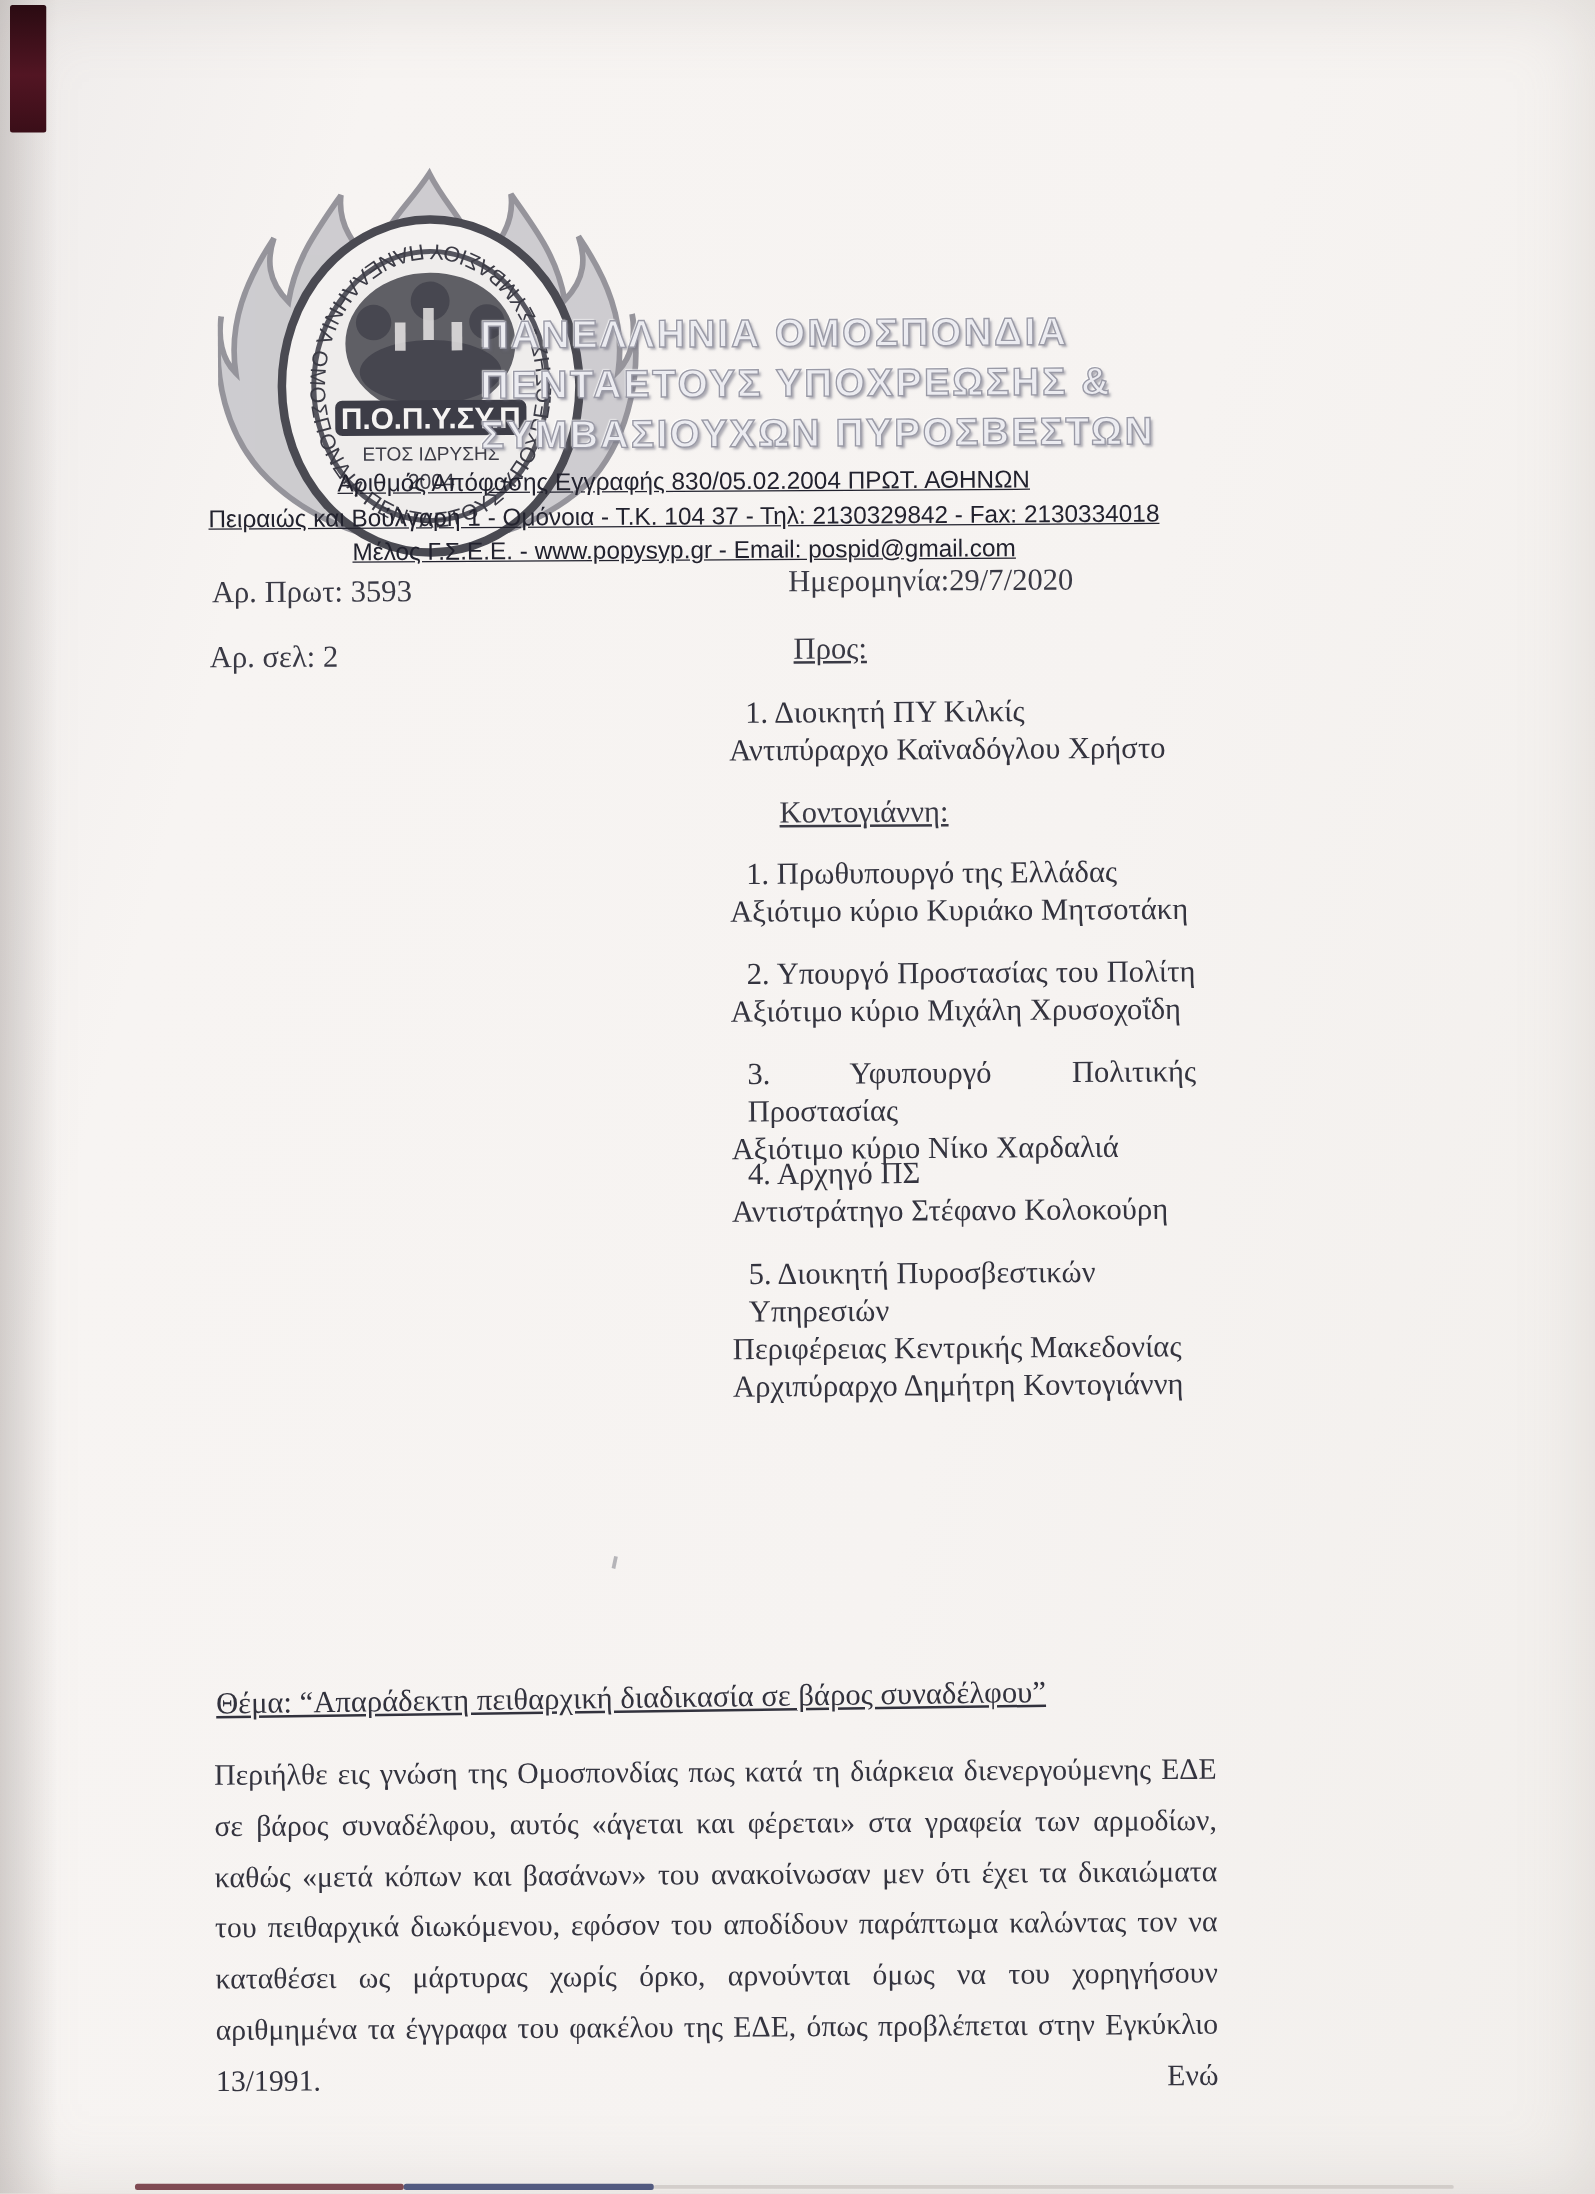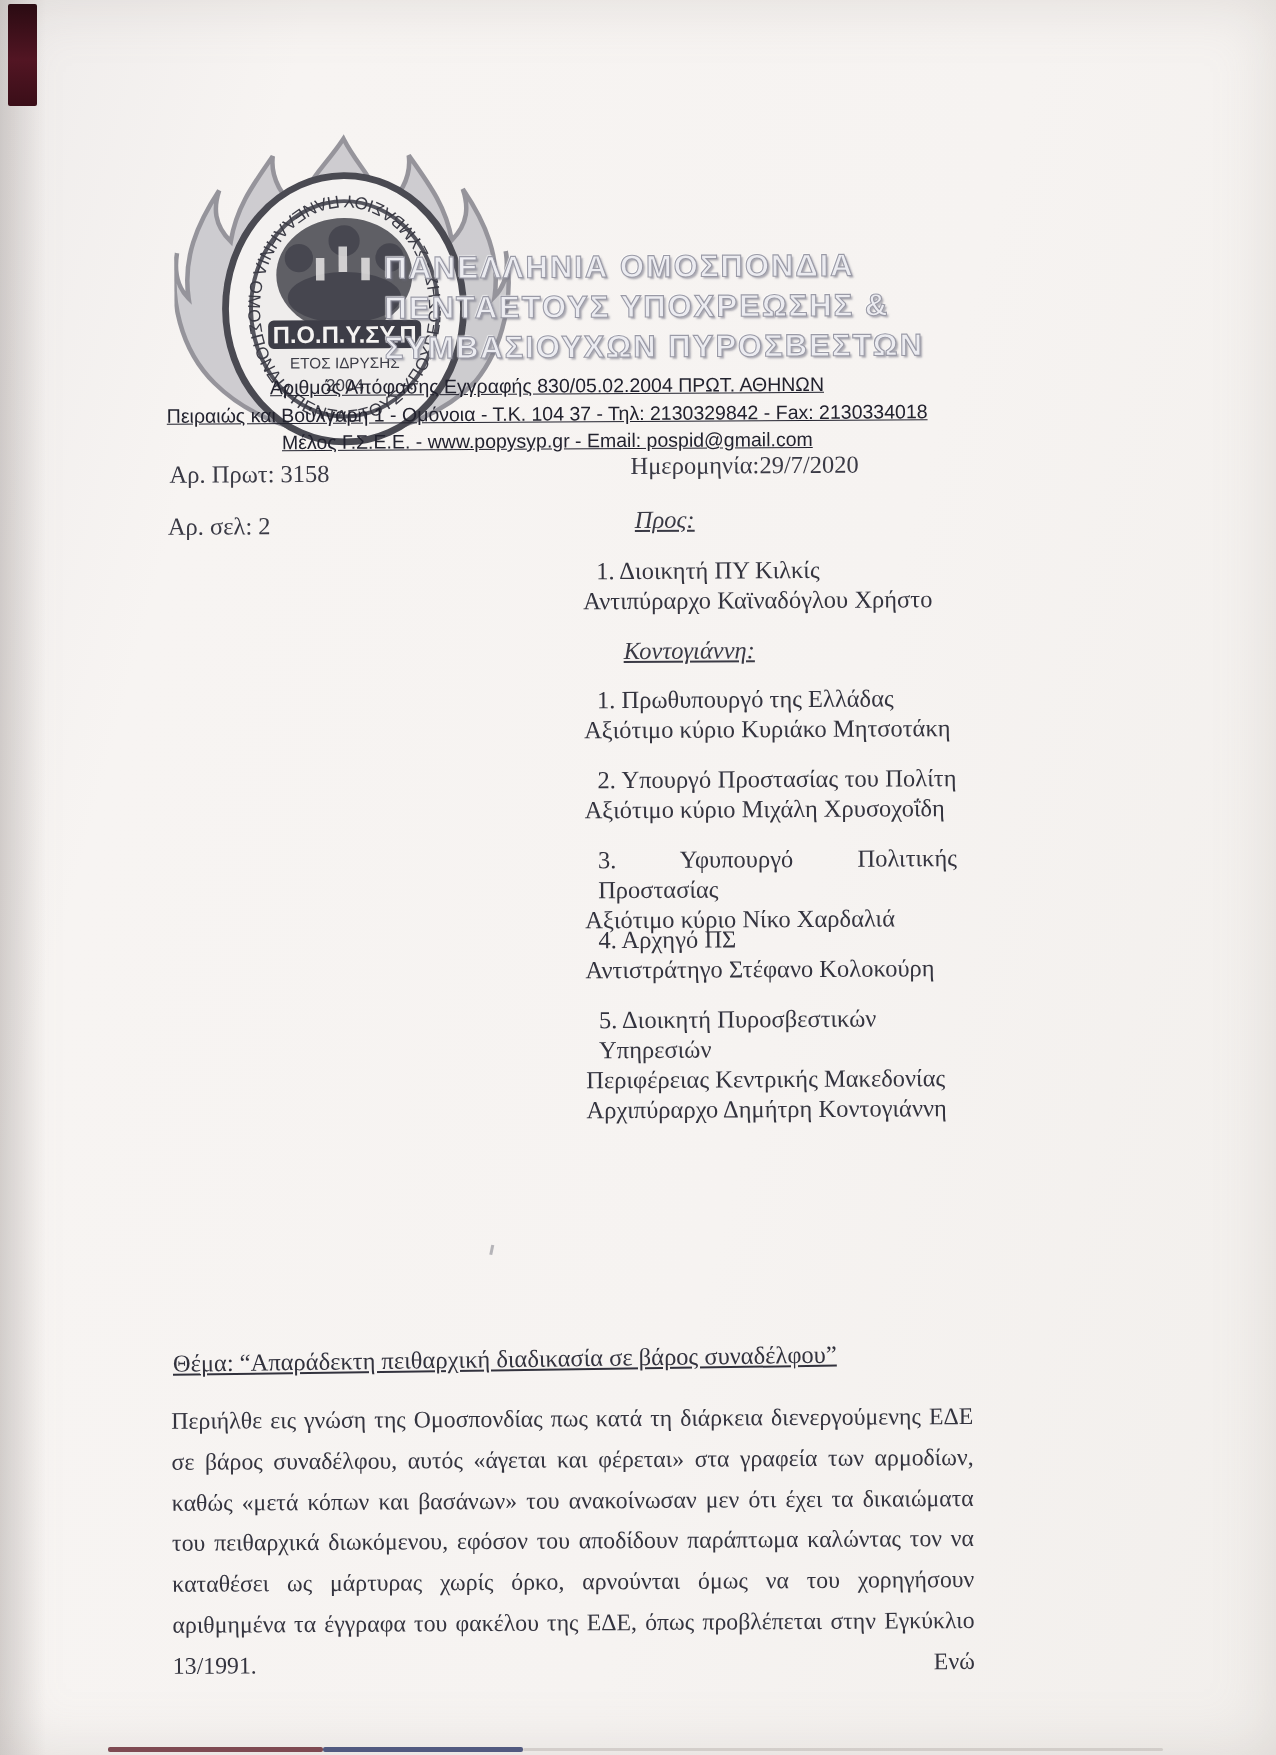--- a/index.html
+++ b/index.html
@@ -30,21 +30,21 @@
     text-shadow:2px 2px 2px rgba(110,110,125,.55),-1px -1px 1px rgba(255,255,255,.9);
     white-space:nowrap;}
   .head-lines{position:absolute;left:0;top:372px;width:1100px;text-align:center;
     font-family:"Liberation Sans","DejaVu Sans",sans-serif;font-size:19.5px;
     color:#22222e;line-height:27.5px;}
   .head-lines .hl{text-decoration:underline;}
 
   
   .t{position:absolute;white-space:nowrap;}
   .meta{font-size:24.5px;}
-  .u{text-decoration:underline;font-style:italic;}
+  .u{text-decoration:underline;}
 
   
   .rc{position:absolute;left:585px;width:372px;font-size:24.5px;line-height:30px;color:#34343f;}
   .rc .num-line{padding-left:13px;}
   .spread{text-align:justify;text-align-last:justify;}
 
   .subject{position:absolute;left:170px;top:1347px;font-size:24.5px;
     text-decoration:underline;transform:rotate(-0.45deg);transform-origin:left bottom;
     white-space:nowrap;color:#32323d;}
 
@@ -112,21 +112,21 @@
       <div>ΠΕΝΤΑΕΤΟΥΣ ΥΠΟΧΡΕΩΣΗΣ &amp;</div>
       <div>ΣΥΜΒΑΣΙΟΥΧΩΝ ΠΥΡΟΣΒΕΣΤΩΝ</div>
     </div>
 
     <div class="head-lines">
       <div><span class="hl">Αριθμός Απόφασης Εγγραφής 830/05.02.2004 ΠΡΩΤ. ΑΘΗΝΩΝ</span></div>
       <div><span class="hl">Πειραιώς και Βούλγαρη 1 - Ομόνοια - Τ.Κ. 104 37 - Τηλ: 2130329842 - Fax: 2130334018</span></div>
       <div><span class="hl">Μέλος Γ.Σ.Ε.Ε. - www.popysyp.gr - Email: pospid@gmail.com</span></div>
     </div>
 
-    <div class="t meta" style="left:172px;top:458px;">Αρ. Πρωτ: 3158</div>
+    <div class="t meta" style="left:172px;top:458px;">Αρ. Πρωτ: 3593</div>
     <div class="t meta" style="left:633px;top:452px;">Ημερομηνία:29/7/2020</div>
     <div class="t meta" style="left:170px;top:510px;">Αρ. σελ: 2</div>
     <div class="t meta u" style="left:637px;top:506px;">Προς:</div>
 
     <div class="rc" style="top:556px;">
       <div class="num-line">1. Διοικητή ΠΥ Κιλκίς</div>
       <div>Αντιπύραρχο Καϊναδόγλου Χρήστο</div>
     </div>
 
     <div class="t meta u" style="left:625px;top:637px;">Κοντογιάννη:</div>

